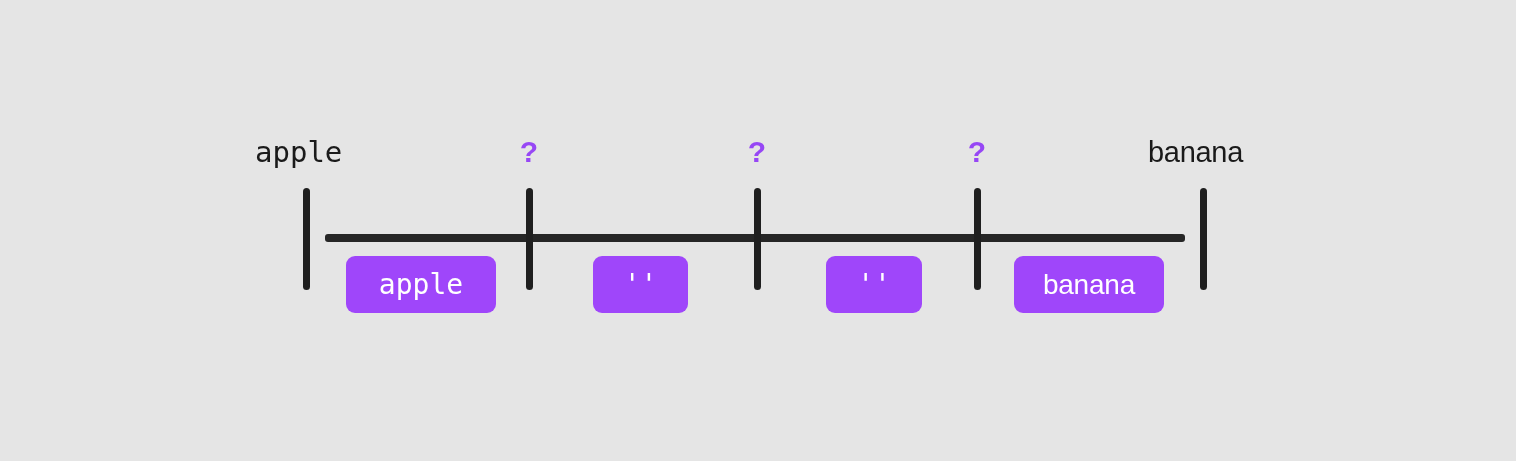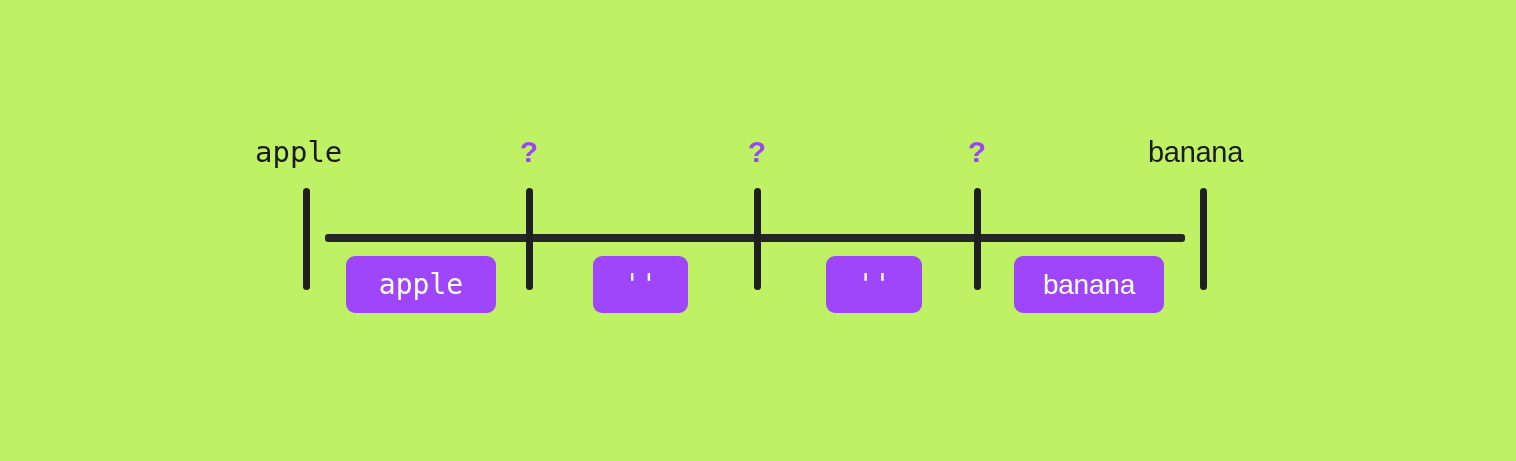--- a/index.html
+++ b/index.html
@@ -81,21 +81,21 @@
   }
   .badge.sans {
     font-family: "Liberation Sans", sans-serif;
     letter-spacing: -0.2px;
   }
   .badge .badge-text { display: block; }
 </style>
 </head>
 <body>
 
-<div id="canvas" style="width: 1516px; height: 461px; background: #bef264;">
+<div id="canvas" style="width: 1516px; height: 461px; background: #e5e5e5;">
 
   <div class="axis-line" id="axis-line" style="left: 325px; width: 860px; top: 234px; height: 8px; background: rgb(38, 38, 38);"></div>
 
   <div id="ticks-layer">
       <div class="tick endpoint" style="left: 302.5px; top: 188px; height: 102px; background: rgb(31, 31, 31);"></div>
       <div class="end-label" style="color: rgb(26, 26, 26); top: 138px; left: 255px;">apple</div>
       <div class="tick interior" style="left: 525.5px; top: 188px; height: 102px; background: rgb(31, 31, 31);"></div>
       <div class="q-label" style="color: rgb(151, 71, 245); left: 489px; width: 80px; top: 137px;">?</div>
       <div class="tick interior" style="left: 753.5px; top: 188px; height: 102px; background: rgb(31, 31, 31);"></div>
       <div class="q-label" style="color: rgb(151, 71, 245); left: 717px; width: 80px; top: 137px;">?</div>

